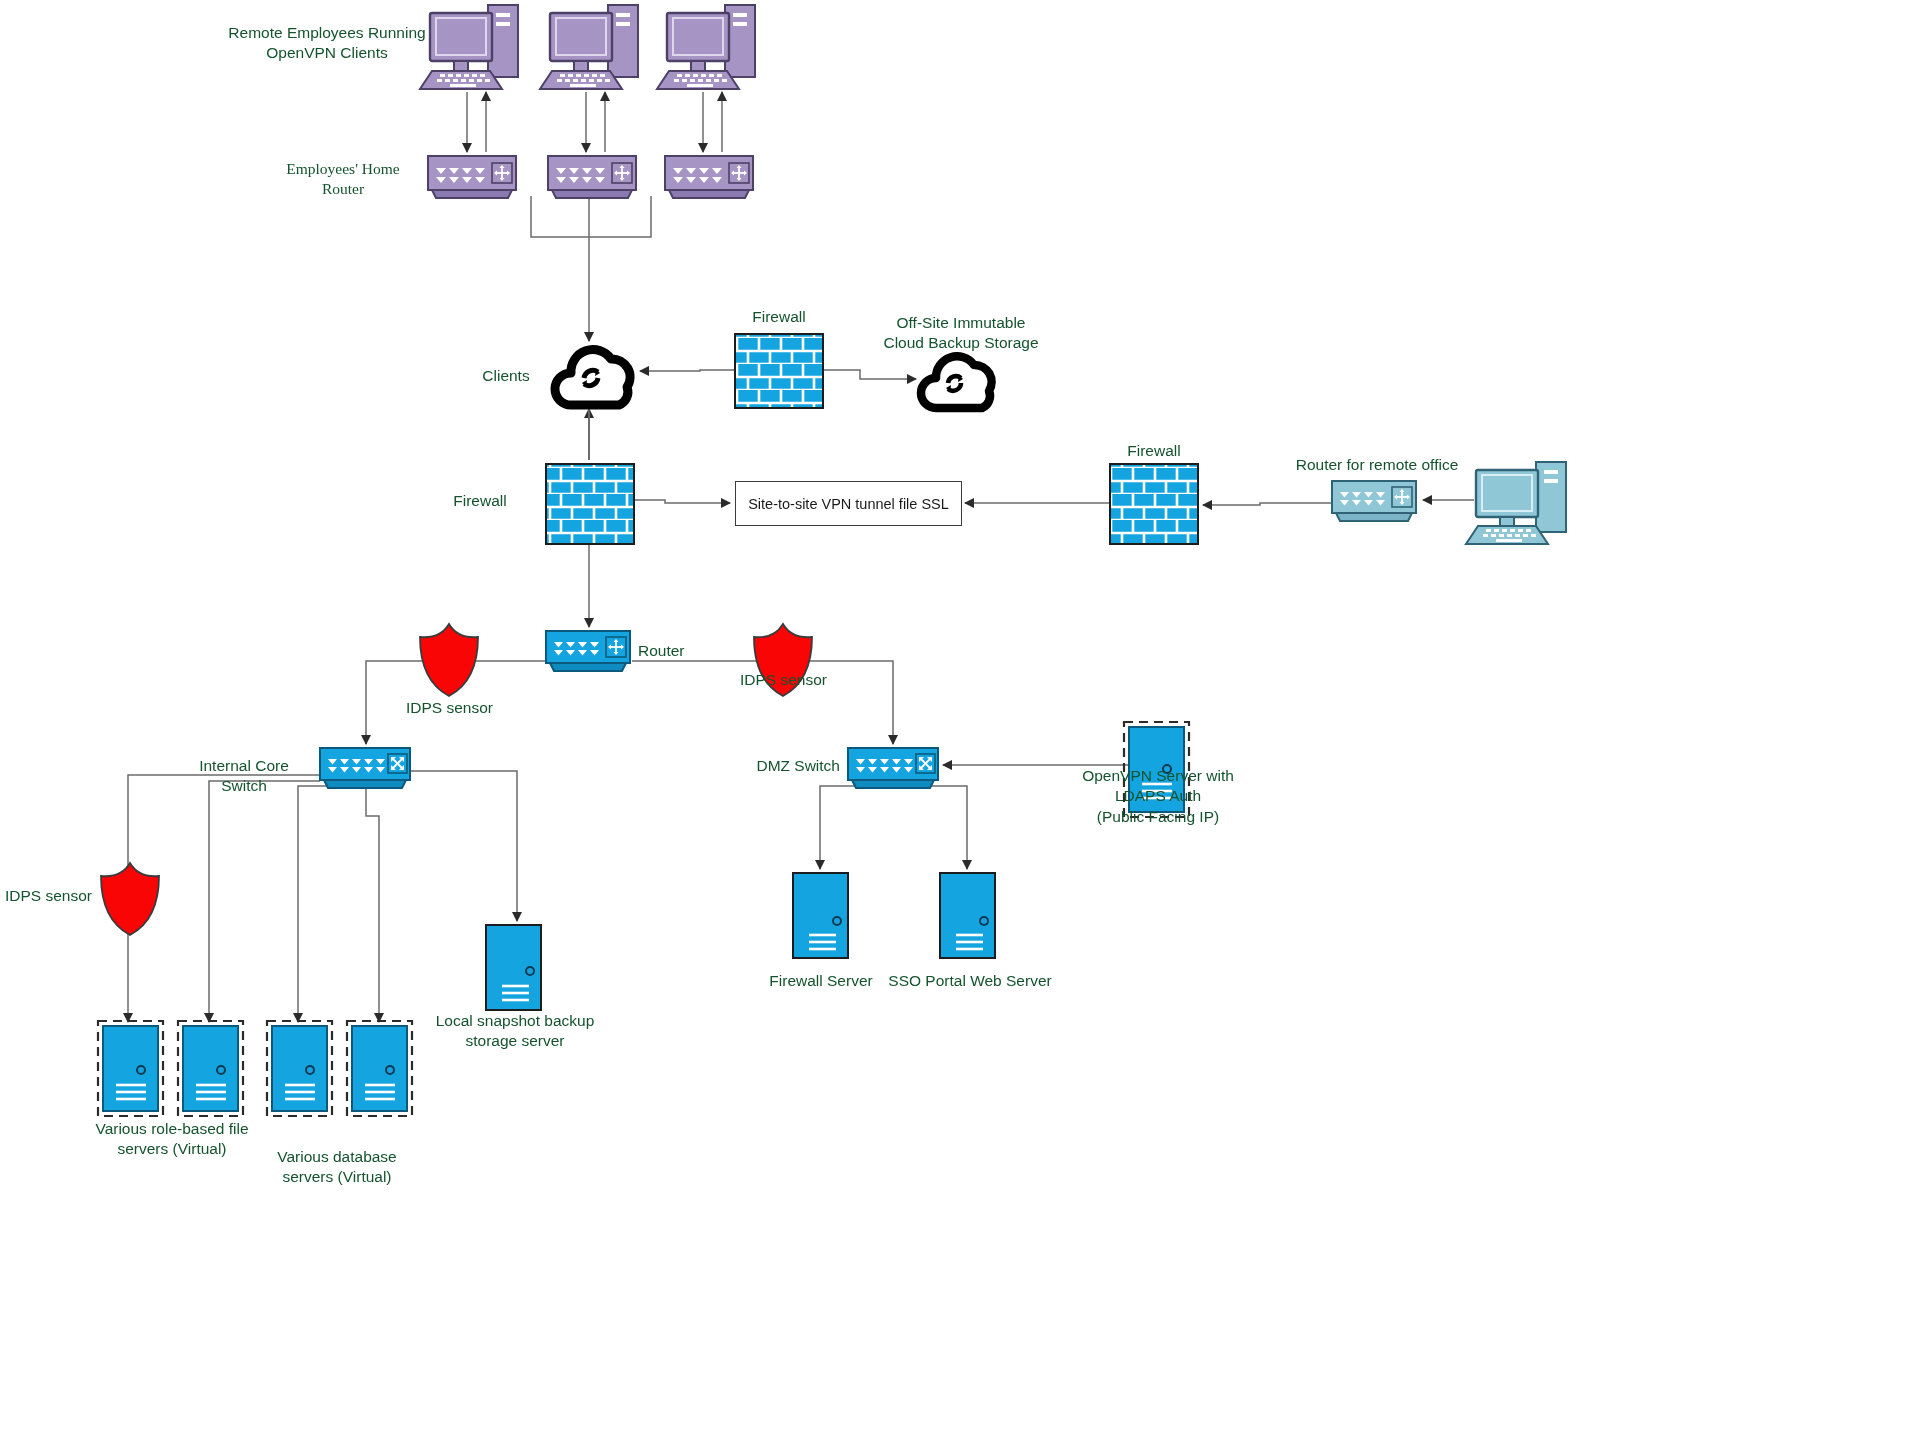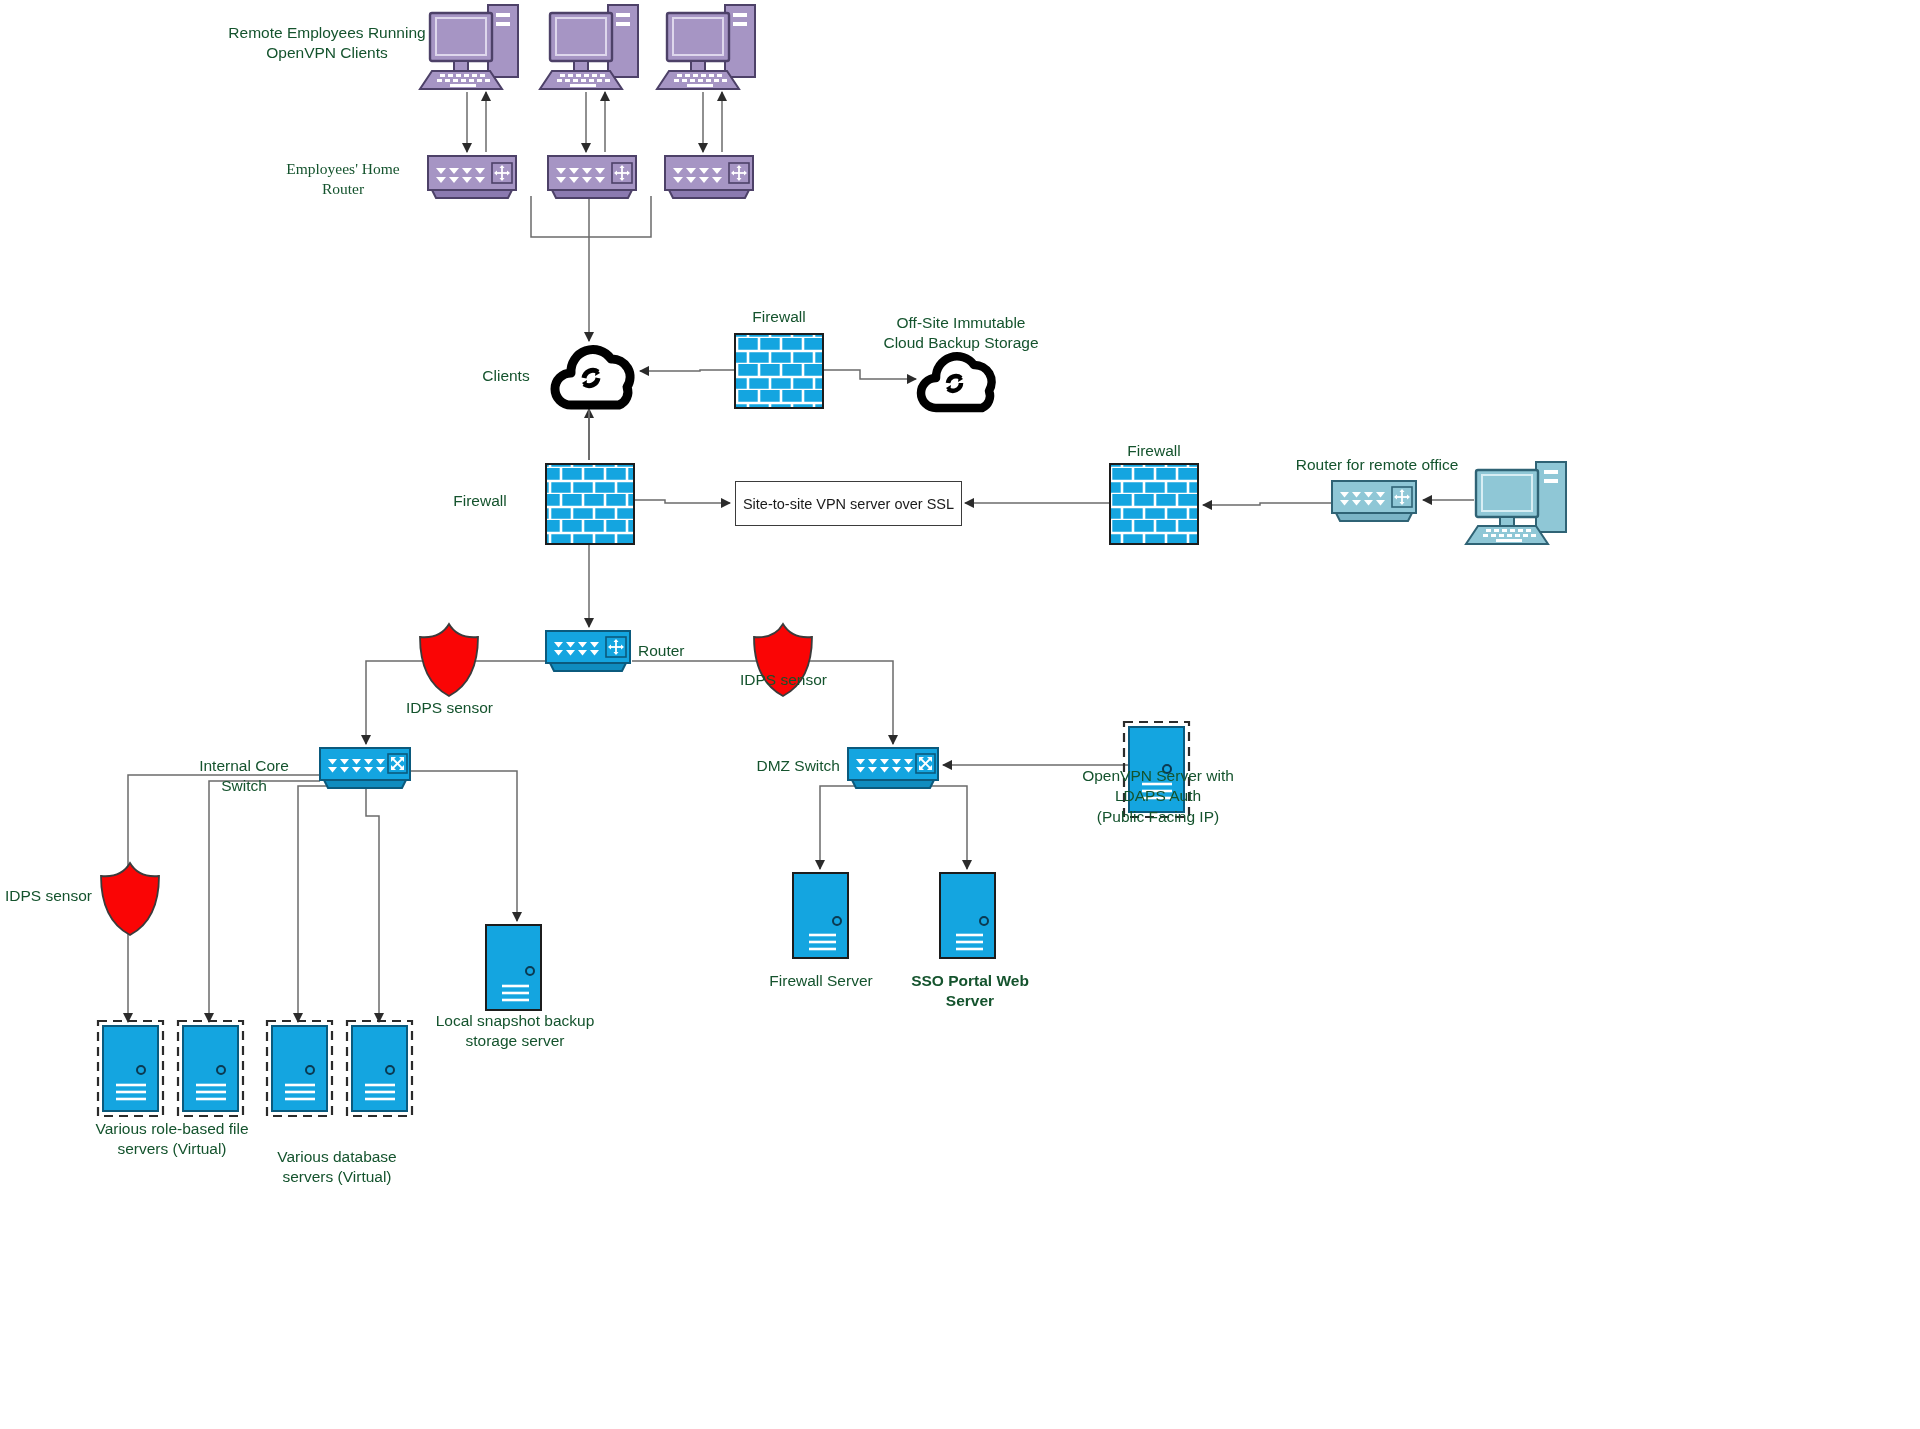--- a/index.html
+++ b/index.html
@@ -512,21 +512,21 @@
 <div class="lbl" style="left:466px;top:366px;width:80px;">Clients</div>
 
 <div class="lbl" style="left:719px;top:307px;width:120px;">Firewall</div>
 
 <div class="lbl" style="left:868px;top:313px;width:186px;">Off-Site Immutable
 Cloud Backup Storage</div>
 
 <div class="lbl" style="left:426px;top:491px;width:108px;">Firewall</div>
 
 <div class="tunnel-box" style="left:735px;top:481px;width:225px;height:43px;">
-  <span>Site-to-site VPN server over SSL</span>
+  <span>Site-to-site VPN tunnel file SSL</span>
 </div>
 
 <div class="lbl" style="left:1094px;top:441px;width:120px;">Firewall</div>
 
 <div class="lbl" style="left:1282px;top:455px;width:190px;">Router for remote office</div>
 
 <div class="lbl" style="left:638px;top:641px;width:90px;text-align:left;">Router</div>
 
 <div class="lbl" style="left:392px;top:698px;width:115px;">IDPS sensor</div>
 
@@ -546,13 +546,13 @@
 storage server</div>
 
 <div class="lbl" style="left:82px;top:1119px;width:180px;">Various role-based file
 servers (Virtual)</div>
 
 <div class="lbl" style="left:252px;top:1119px;width:170px;margin-top:28px;">Various database
 servers (Virtual)</div>
 
 <div class="lbl" style="left:758px;top:971px;width:126px;">Firewall Server</div>
 
-<div class="lbl" style="left:886px;top:971px;width:168px;font-weight:bold;">SSO Portal Web Server</div>
+<div class="lbl" style="left:886px;top:971px;width:168px;">SSO Portal Web Server</div>
 
 </body></html>

